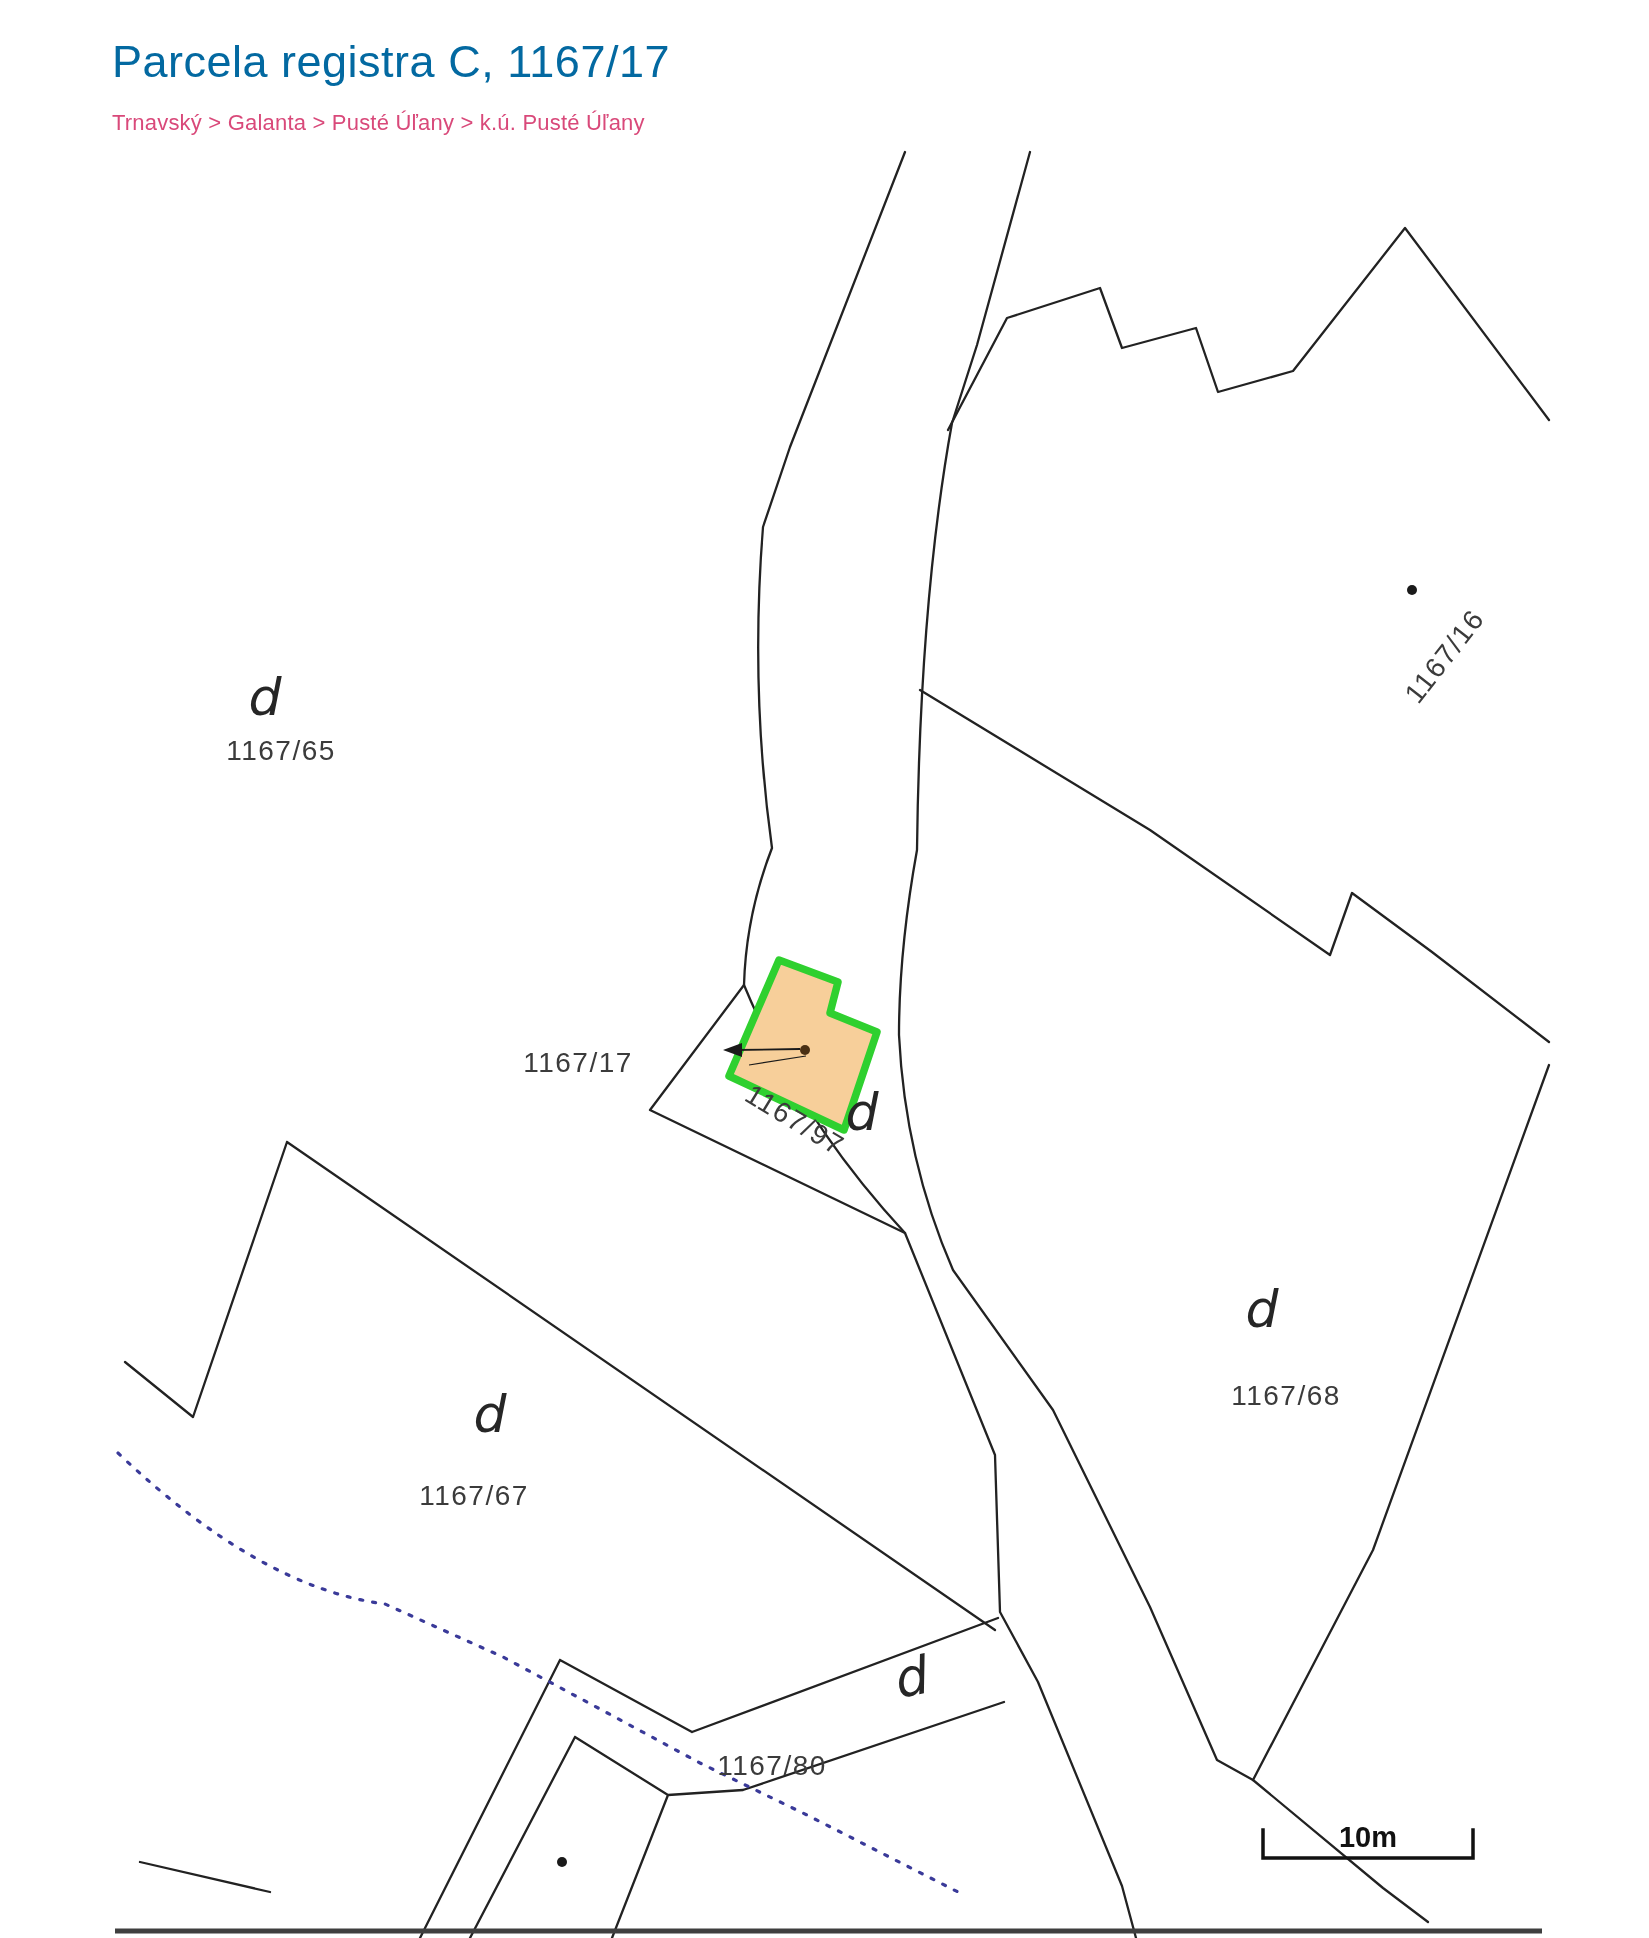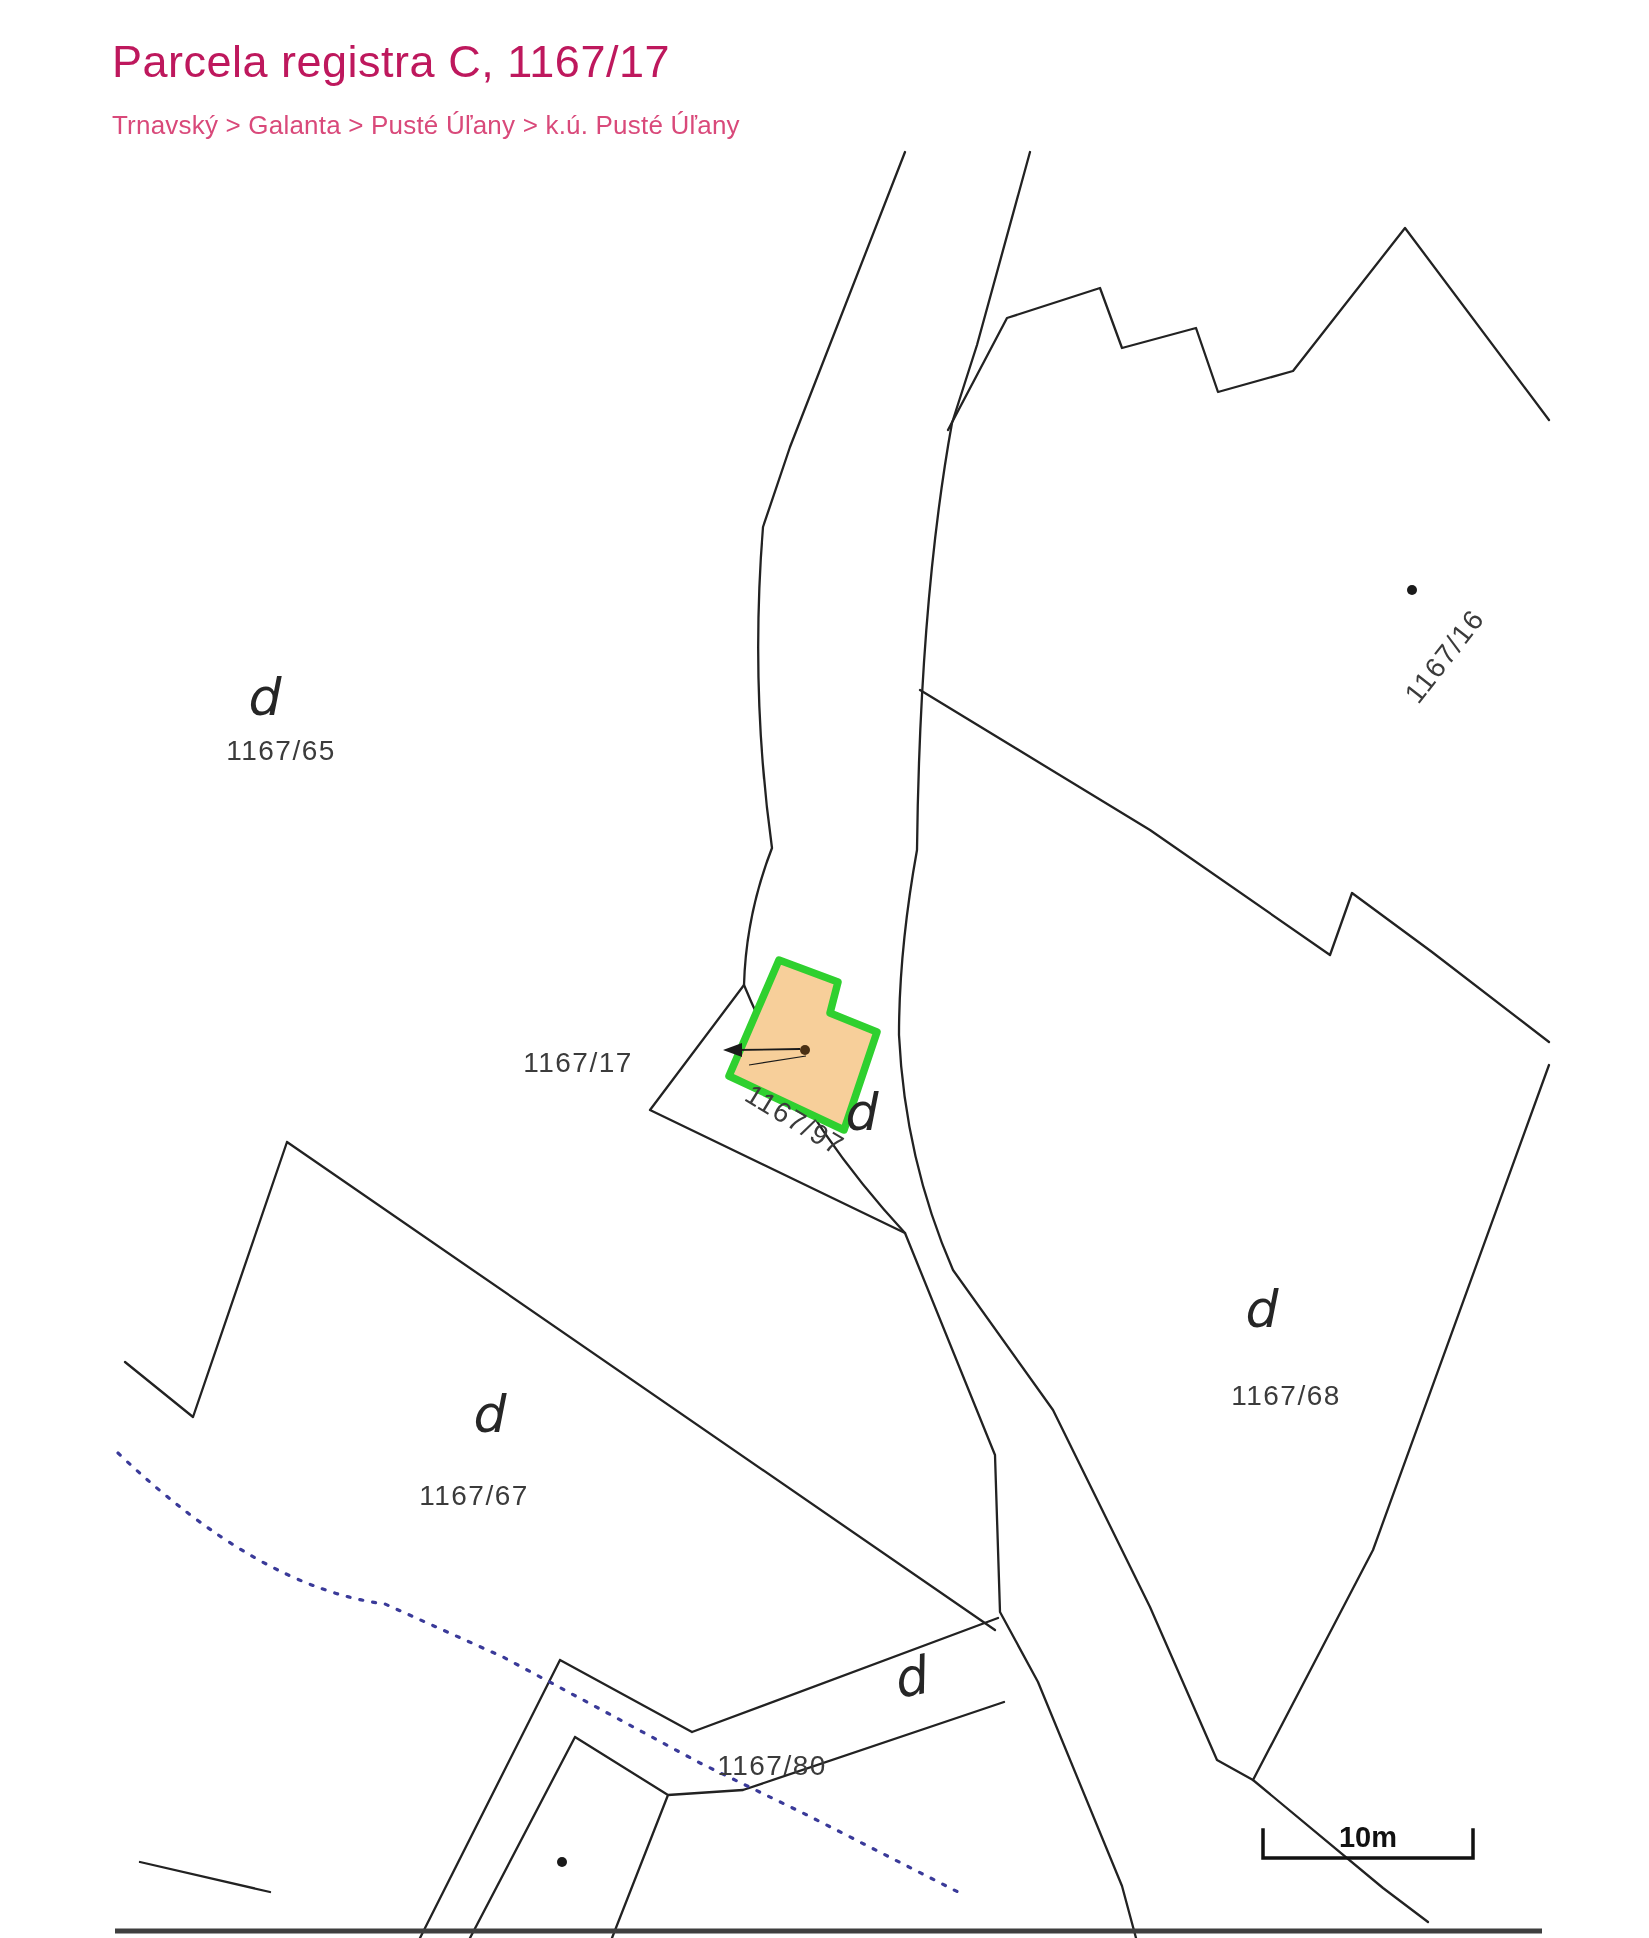--- a/index.html
+++ b/index.html
@@ -3,24 +3,24 @@
 <meta charset="utf-8">
 <style>
   html,body{margin:0;padding:0;background:#ffffff;}
   body{
     width:1649px;height:1938px;position:relative;overflow:hidden;
     font-family:"Liberation Sans",sans-serif;
   }
   .header{position:absolute;left:112px;top:36px;z-index:5;}
   .page-title{
     font-size:45px;font-weight:500;letter-spacing:.5px;
-    color:#be185d;margin:0 0 22px 0;line-height:1.15;
+    color:#0369a1;margin:0 0 22px 0;line-height:1.15;
   }
   .breadcrumb{
-    font-size:26px;color:#d9497a;letter-spacing:.2px;cursor:pointer;
+    font-size:22px;color:#d9497a;letter-spacing:.2px;cursor:pointer;
   }
   .map-wrap{position:absolute;left:0;top:0;width:1649px;height:1938px;}
   svg text.pl{
     font-family:"Liberation Sans",sans-serif;
     fill:#3b3b3b;font-size:28px;letter-spacing:1.5px;
   }
   svg text.dl{
     font-family:"DejaVu Sans","Liberation Sans",sans-serif;
     fill:#262626;font-size:52px;font-style:italic;
   }

